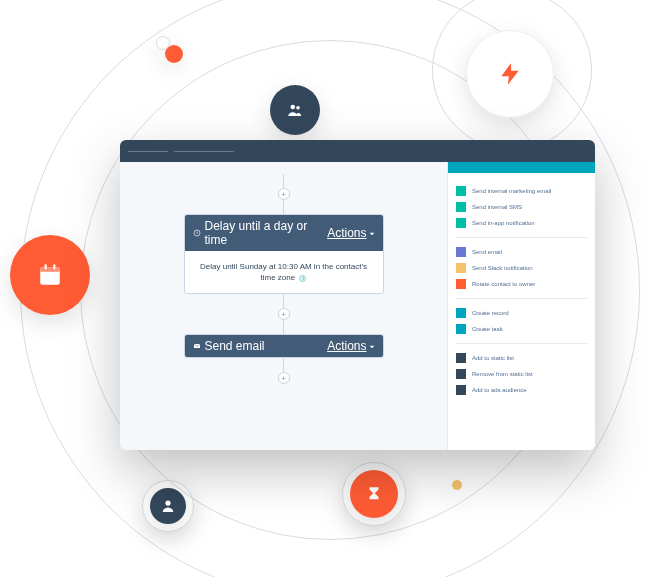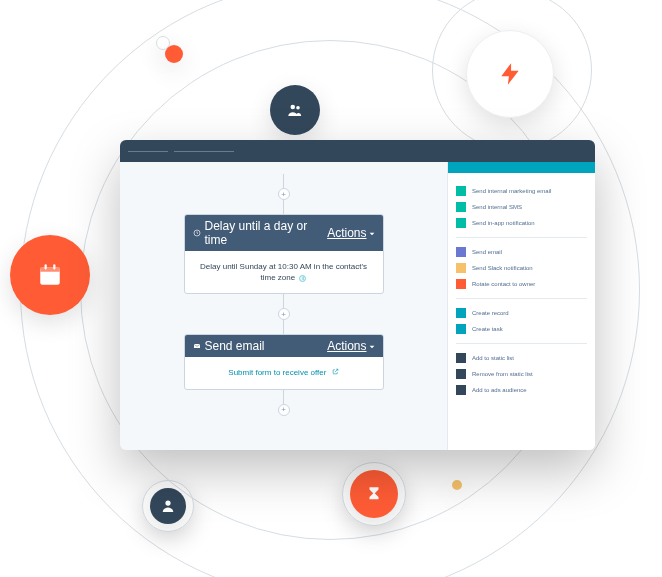--- a/index.html
+++ b/index.html
@@ -345,30 +345,20 @@
           </div>
           <div class="actions">
             <span>Actions</span>
             <span>
               <svg viewBox="0 0 10 10" fill="#fff">
                   <path d="M1 3l4 4 4-4z"></path>
                 </svg>
             </span>
           </div>
         </div>
-        <div class="card-body link">
-          <span>Submit form to receive offer</span>
-          <span class="ext">
-            <svg viewBox="0 0 24 24" fill="none" stroke="#0091ae" stroke-width="2">
-                <path d="M14 4h6v6"></path>
-                <path d="M20 4L10 14"></path>
-                <path d="M18 14v5a1 1 0 0 1-1 1H5a1 1 0 0 1-1-1V7a1 1 0 0 1 1-1h5"></path>
-              </svg>
-          </span>
-        </div>
       </div>
 
       <div class="connector"></div>
       <div class="plus">+</div>
     </div>
 
     <div class="sidebar">
       <div class="sidebar-head"></div>
       <div id="sidebar-content">
           <div class="sb-group">

